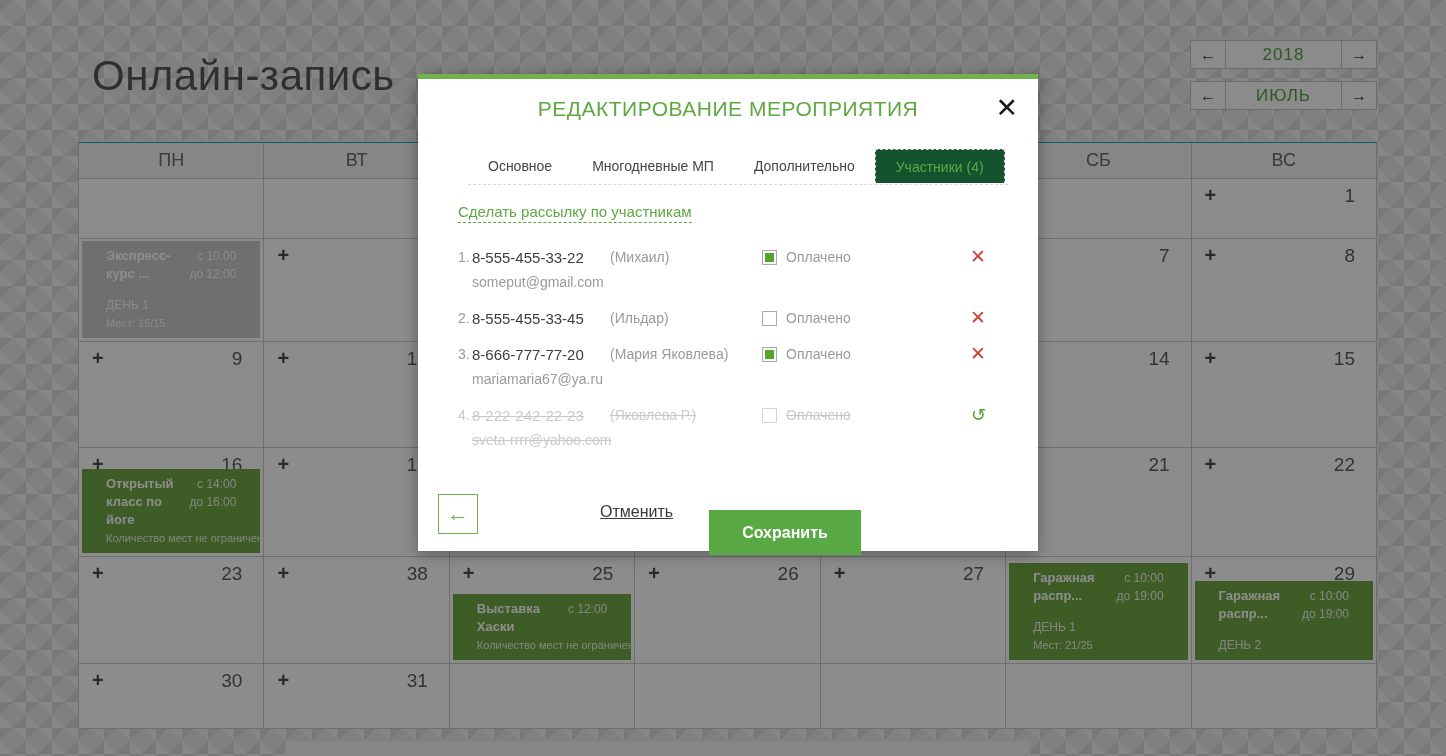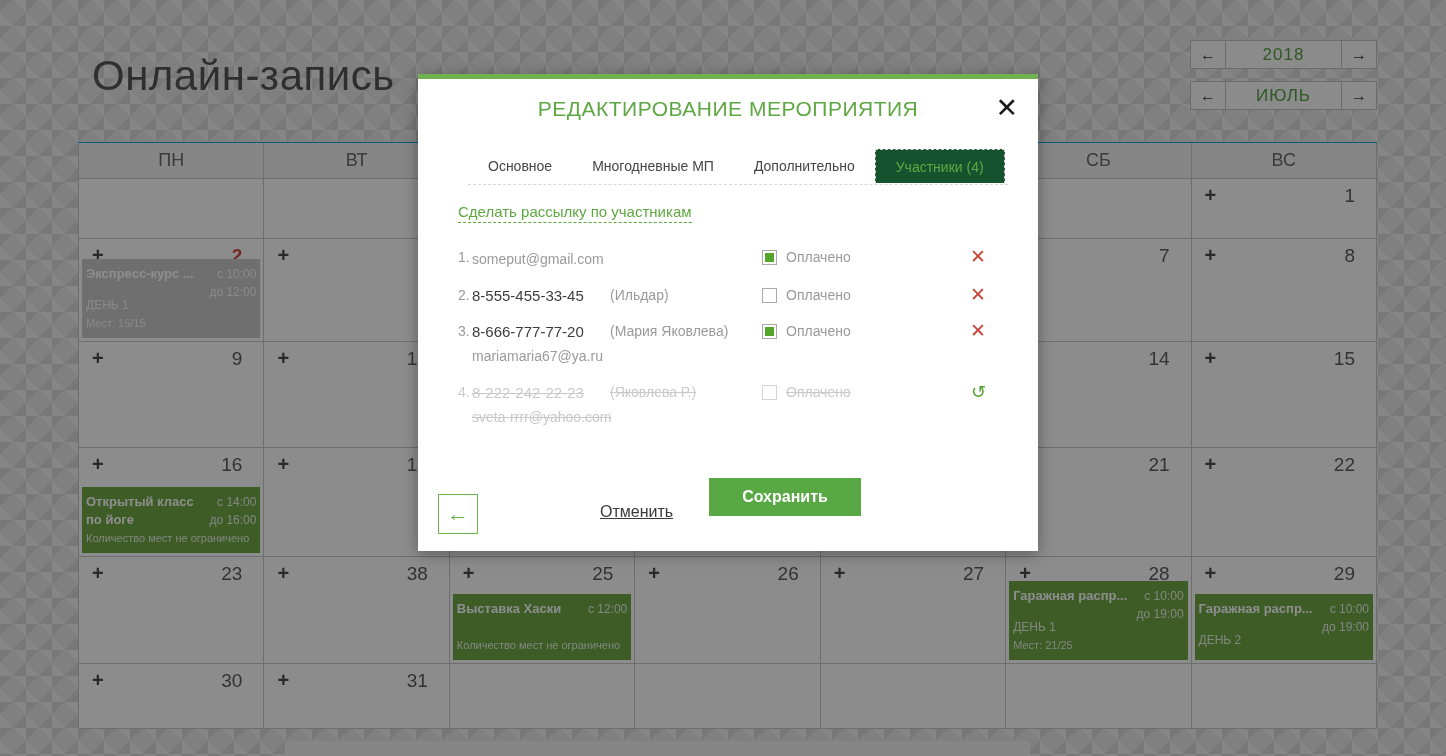--- a/index.html
+++ b/index.html
@@ -31,21 +31,21 @@
   .cal-head{height:36px;}
   .cal-head .cal-hcell{box-sizing:border-box;border-right:1px solid #c8c8c8;border-bottom:1px solid #c8c8c8;
     background:#f3f3f3;display:flex;align-items:center;justify-content:center;
     font-size:18px;color:#6b6b6b;}
   .wr1{height:60px}.wr2{height:103px}.wr3{height:106px}.wr4{height:109px}.wr5{height:107px}.wr6{height:65px}
   .cal-cell{position:relative;box-sizing:border-box;border-right:1px solid #c8c8c8;border-bottom:1px solid #c8c8c8;background:#fdfdfd;}
   .plus{position:absolute;left:13px;top:6px;font-size:20px;font-weight:bold;color:#4a4a4a;line-height:20px;cursor:pointer;}
   .daynum{position:absolute;right:21px;top:7px;font-size:19px;color:#5c5c5c;line-height:20px;}
   .daynum.red{color:#d04c4a;font-weight:bold;}
   .event{position:absolute;left:3px;right:3px;bottom:3px;min-height:66px;box-sizing:border-box;
-    padding:6px 4px;display:flex;justify-content:center;font-size:12px;line-height:18px;cursor:pointer;}
+    padding:6px 24px;display:flex;justify-content:center;font-size:12px;line-height:18px;cursor:pointer;}
   .event.green{background:#6ea645;}
   .event.gray{background:#c9c9c9;}
   .ev-main{display:flex;flex-direction:column;flex:1;min-width:0;}
   .ev-title{font-weight:bold;font-size:13px;color:#ffffff;}
   .ev-l2{color:rgba(255,255,255,.85);margin-top:13px;}
   .ev-l3{color:rgba(255,255,255,.85);font-size:11px;margin-top:auto;white-space:nowrap;}
   .ev-times{color:rgba(255,255,255,.88);text-align:right;margin-left:4px;white-space:nowrap;}
 
   .below-band{position:absolute;left:285px;top:741px;width:745px;height:15px;background:#f3f3f3;border-radius:3px 3px 0 0;}
 
@@ -86,21 +86,21 @@
   .p-row.removed .p-phone,.p-row.removed .p-name,.p-row.removed .p-email,.p-row.removed .paid-label{
     color:#c9c9c9;text-decoration:line-through;text-decoration-color:#c9c9c9;}
   .p-row.removed .p-num{color:#c9c9c9;}
   .p-row.removed .checkbox{border-color:#d4d4d4;}
 
   .back-btn{position:absolute;left:20px;top:415px;width:40px;height:40px;box-sizing:border-box;
     border:1px solid #6fb24e;display:flex;align-items:center;justify-content:center;
     color:#6fb24e;font-size:22px;cursor:pointer;background:#fff;}
   .cancel-link{position:absolute;left:182px;top:424px;font-size:16px;color:#3a3a3a;
     text-decoration:underline;cursor:pointer;}
-  .save-btn{position:absolute;left:291px;top:399px;width:152px;height:38px;background:#58a944;border:none;
+  .save-btn{position:absolute;left:291px;top:431px;width:152px;height:45px;background:#58a944;border:none;
     color:#ffffff;font-size:16px;font-weight:bold;cursor:pointer;font-family:inherit;}
 </style>
 </head>
 <body>
 
 <div class="page">
 
   <h1 class="page-title">Онлайн-запись</h1>
 
   <div class="nav-ctrl" id="year-nav">
@@ -329,20 +329,24 @@
     <div class="tab active">Участники (4)</div>
   </div>
 
   <div class="broadcast-link">Сделать рассылку по участникам</div>
 
   <div class="plist">
 
     <div class="p-row">
       <div class="p-num">1.</div>
       <div class="p-main">
+        <div class="p-line1">
+          <div class="p-phone">8-555-455-33-22</div>
+          <div class="p-name">(Михаил)</div>
+        </div>
         <div class="p-email">someput@gmail.com</div>
       </div>
       <div class="p-paid">
         <span class="checkbox checked">
             <span class="checkbox-fill"></span>
           </span>
         <span class="paid-label">Оплачено</span>
       </div>
       <div class="p-action delete">✕</div>
     </div>

